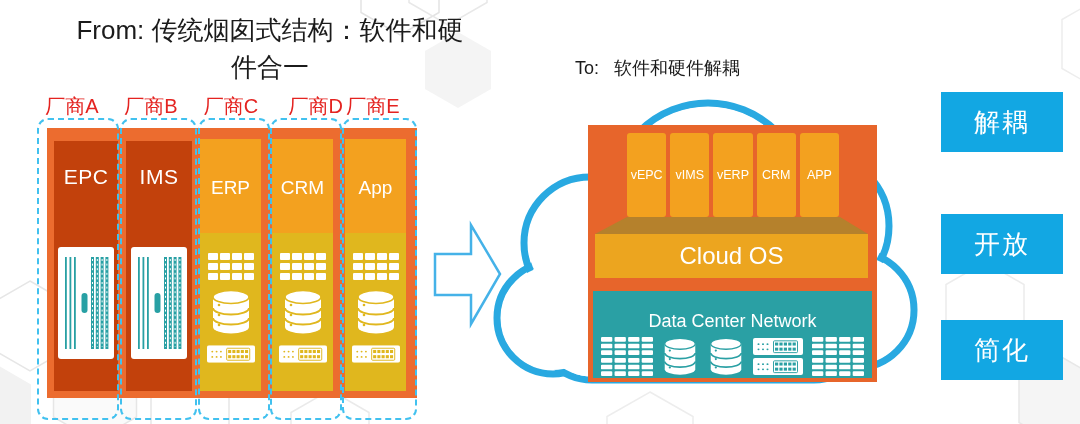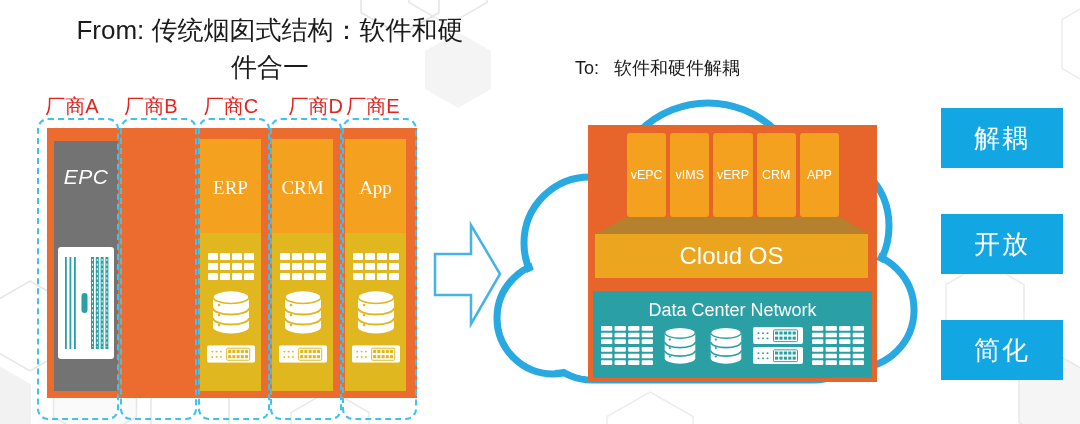--- a/index.html
+++ b/index.html
@@ -9,41 +9,41 @@
   
   .from-title{left:40px;top:12px;width:460px;text-align:center;font-size:26px;line-height:37px;color:#1b1b1b;font-weight:500;}
   .to-title{left:575px;top:56px;font-size:18px;color:#1b1b1b;font-weight:500;white-space:pre;}
   
   .vendor-label{top:93px;width:80px;text-align:center;font-size:20px;color:#e42320;font-weight:500;z-index:6;}
   
   .vbox{top:118px;height:298px;border:2px dashed #41c1ef;border-radius:11px;z-index:5;}
   
   .frame{left:47px;top:128px;width:370px;height:270px;background:#ec6c2f;z-index:2;}
   .silo{z-index:3;}
-  .silo.teal{background:#737373;font-style:italic;}
+  .silo.teal{background:#c2410c;}
   .silo-label{text-align:center;color:#fff;font-size:21px;padding-top:24px;letter-spacing:.5px;}
-  .silo-header{height:97px;background:#f3a11f;z-index:3;display:flex;align-items:center;justify-content:center;font-family:Liberation Serif, serif;}
+  .silo-header{height:97px;background:#f3a11f;z-index:3;display:flex;align-items:center;justify-content:center;}
   .silo-header .hlabel{color:#fff;font-size:19px;}
   .silo-body{height:158px;background:#e0b71e;color:#e0b71e;z-index:3;}
   .rack{position:absolute;left:50%;transform:translateX(-50%);top:106px;width:56px;height:112px;}
   .ic{position:absolute;left:50%;transform:translateX(-50%);}
   .ic.grid{top:20px;width:46px;height:27px;color:#e0b71e;}
   .ic.db{top:56px;width:40px;height:46px;}
   .ic.sw{top:112px;width:48px;height:18px;}
   
   .arrow{left:433px;top:217px;width:70px;height:115px;z-index:2;}
   
   .cloud{left:478px;top:88px;width:452px;height:312px;z-index:1;}
   .cloud-box{left:588px;top:125px;width:289px;height:257px;background:#e7652b;z-index:2;}
   .apps-row{position:absolute;left:39px;top:8px;width:212px;height:84px;display:flex;gap:4px;}
   .app-tile{flex:1;background:#f3a11f;border-radius:3px;display:flex;align-items:center;justify-content:center;color:#fff;font-size:12.5px;}
   .trapezoid{position:absolute;left:7px;top:92px;width:273px;height:17px;background:#b5812c;clip-path:polygon(32px 0,245px 0,100% 100%,0 100%);}
   .cloudos{position:absolute;left:7px;top:109px;width:273px;height:44px;background:#eca51f;display:flex;align-items:center;justify-content:center;color:#fff;font-size:24px;}
   .dcn{position:absolute;left:5px;top:166px;width:279px;height:87px;background:#2aa0a4;color:#2aa0a4;}
-  .dcn-title{text-align:center;color:#fff;font-size:18px;padding-top:9px;}
+  .dcn-title{text-align:center;color:#fff;font-size:18px;padding-top:20px;}
   .dcn-icons{display:flex;align-items:center;justify-content:space-between;padding:5px 8px 0 8px;}
   .stack{display:flex;flex-direction:column;gap:3px;}
   .stack svg{display:block;}
   
   .benefit{left:941px;width:122px;height:60px;background:#12a7e3;display:flex;align-items:center;justify-content:center;color:#fff;font-size:26px;letter-spacing:2px;z-index:3;}
   .bghex{left:0;top:0;z-index:0;}
   .defs{position:absolute;width:0;height:0;}
 </style>
 </head>
 <body>
@@ -151,20 +151,26 @@
   <div class="abs vendor-label" style="left:333px;">厂商E</div>
 
   <div class="abs frame"></div>
 
   <div class="abs silo teal" style="left:54px;top:141px;width:64px;height:250px;">
     <div class="silo-label">EPC</div>
     <svg class="rack" viewBox="0 0 56 112">
         <use href="#sym-rack"></use>
       </svg>
   </div>
+  <div class="abs silo teal" style="left:126px;top:141px;width:66px;height:250px;">
+    <div class="silo-label">IMS</div>
+    <svg class="rack" viewBox="0 0 56 112">
+        <use href="#sym-rack"></use>
+      </svg>
+  </div>
 
   <div class="abs silo-header" style="left:200px;top:139px;width:61px;">
     <div class="hlabel">ERP</div>
   </div>
   <div class="abs silo-body" style="left:200px;top:233px;width:61px;">
     <svg class="ic grid" viewBox="0 0 46 27">
         <use href="#sym-grid"></use>
       </svg>
     <svg class="ic db" viewBox="0 0 40 46">
         <use href="#sym-db"></use>
@@ -273,17 +279,17 @@
               <use href="#sym-grid"></use>
             </svg>
           <svg width="52" height="18" viewBox="0 0 46 27" preserveAspectRatio="none">
               <use href="#sym-grid"></use>
             </svg>
         </div>
       </div>
     </div>
   </div>
 
-  <div class="abs benefit" style="top:108px;">解耦</div>
+  <div class="abs benefit" style="top:92px;">解耦</div>
   <div class="abs benefit" style="top:214px;">开放</div>
   <div class="abs benefit" style="top:320px;">简化</div>
 
 </div>
 
 </body></html>

